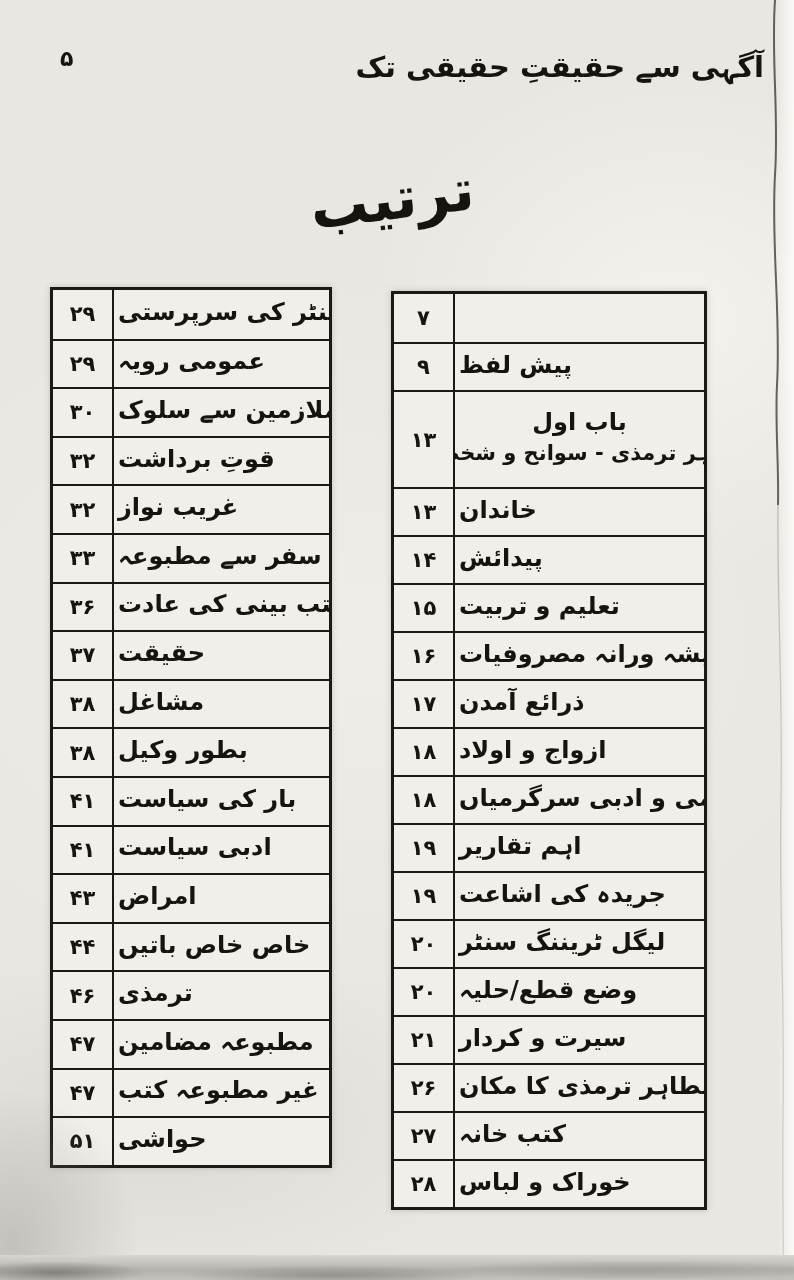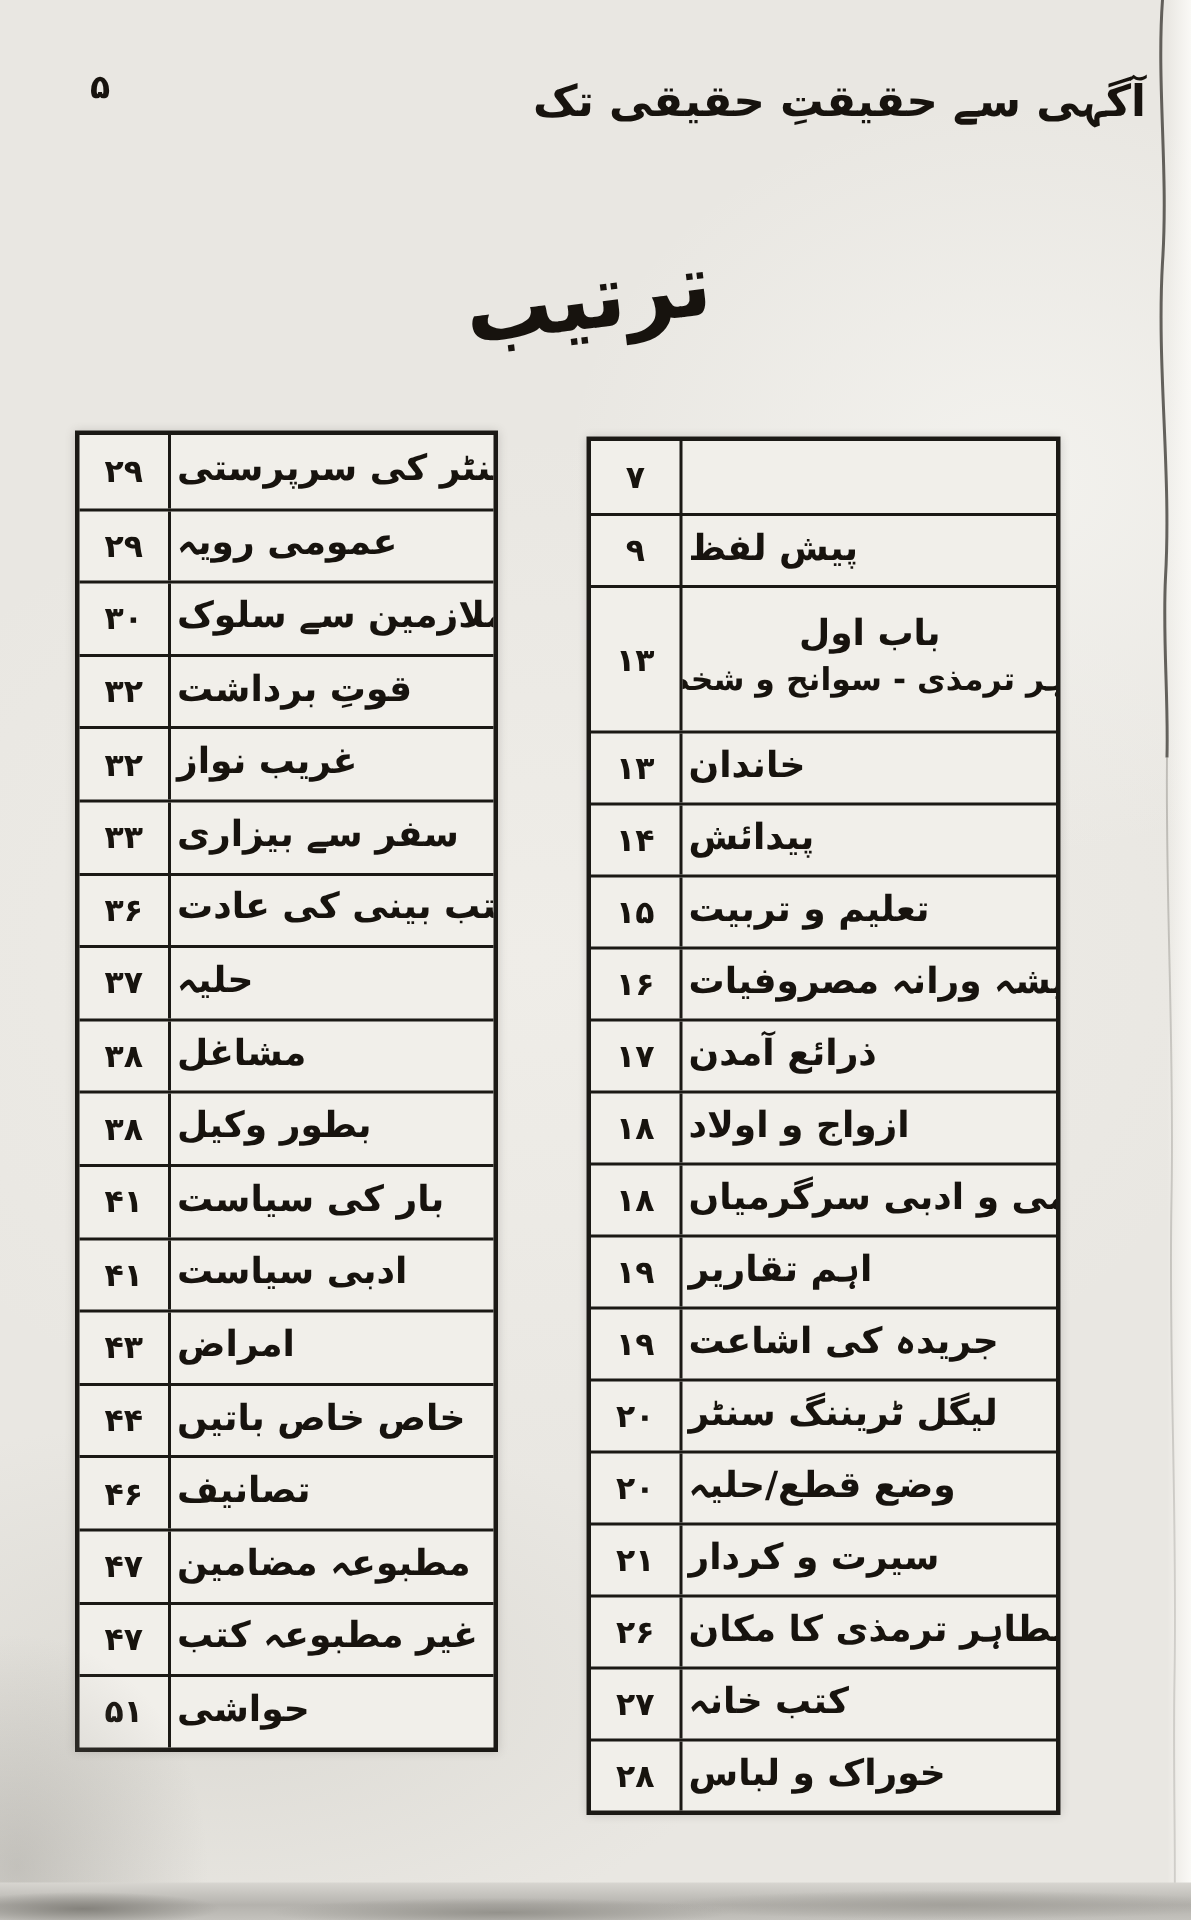--- a/index.html
+++ b/index.html
@@ -187,29 +187,29 @@
       <div class="toc-row">
         <div class="num" dir="rtl">۳۲</div>
         <div class="title" dir="rtl">قوتِ برداشت</div>
       </div>
       <div class="toc-row">
         <div class="num" dir="rtl">۳۲</div>
         <div class="title" dir="rtl">غریب نواز</div>
       </div>
       <div class="toc-row">
         <div class="num" dir="rtl">۳۳</div>
-        <div class="title" dir="rtl">سفر سے بیزاری</div>
+        <div class="title" dir="rtl">سفر سے مطبوعہ</div>
       </div>
       <div class="toc-row">
         <div class="num" dir="rtl">۳۶</div>
         <div class="title" dir="rtl">کتب بینی کی عادت</div>
       </div>
       <div class="toc-row">
         <div class="num" dir="rtl">۳۷</div>
-        <div class="title" dir="rtl">حلیہ</div>
+        <div class="title" dir="rtl">حقیقت</div>
       </div>
       <div class="toc-row">
         <div class="num" dir="rtl">۳۸</div>
         <div class="title" dir="rtl">مشاغل</div>
       </div>
       <div class="toc-row">
         <div class="num" dir="rtl">۳۸</div>
         <div class="title" dir="rtl">بطور وکیل</div>
       </div>
       <div class="toc-row">
@@ -223,21 +223,21 @@
       <div class="toc-row">
         <div class="num" dir="rtl">۴۳</div>
         <div class="title" dir="rtl">امراض</div>
       </div>
       <div class="toc-row">
         <div class="num" dir="rtl">۴۴</div>
         <div class="title" dir="rtl">خاص خاص باتیں</div>
       </div>
       <div class="toc-row">
         <div class="num" dir="rtl">۴۶</div>
-        <div class="title" dir="rtl">تصانیف</div>
+        <div class="title" dir="rtl">ترمذی</div>
       </div>
       <div class="toc-row">
         <div class="num" dir="rtl">۴۷</div>
         <div class="title" dir="rtl">مطبوعہ مضامین</div>
       </div>
       <div class="toc-row">
         <div class="num" dir="rtl">۴۷</div>
         <div class="title" dir="rtl">غیر مطبوعہ کتب</div>
       </div>
       <div class="toc-row">

